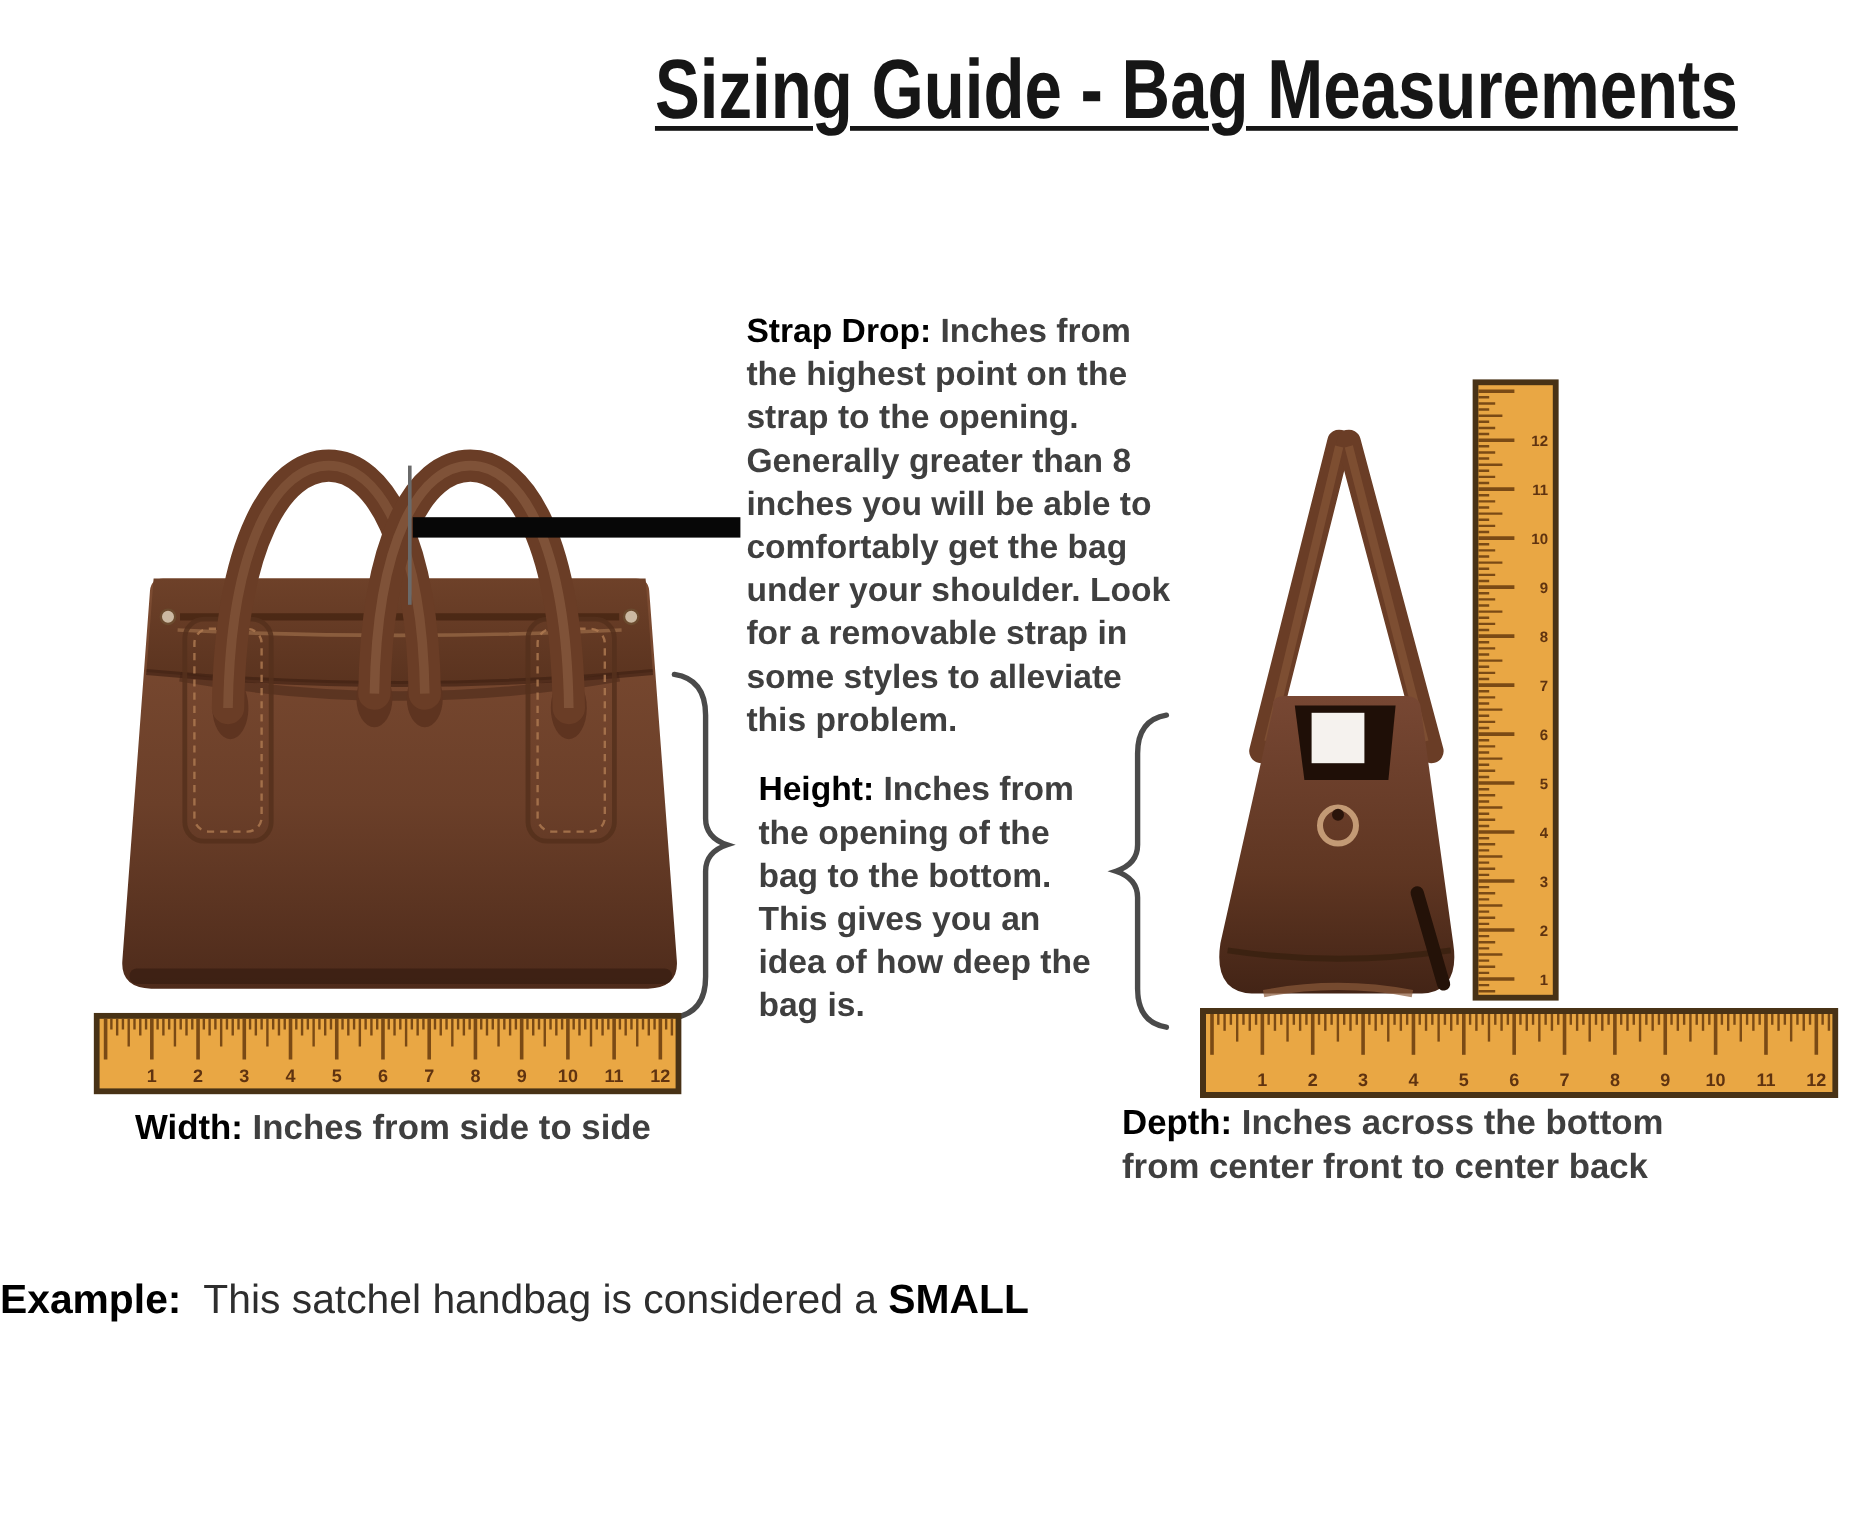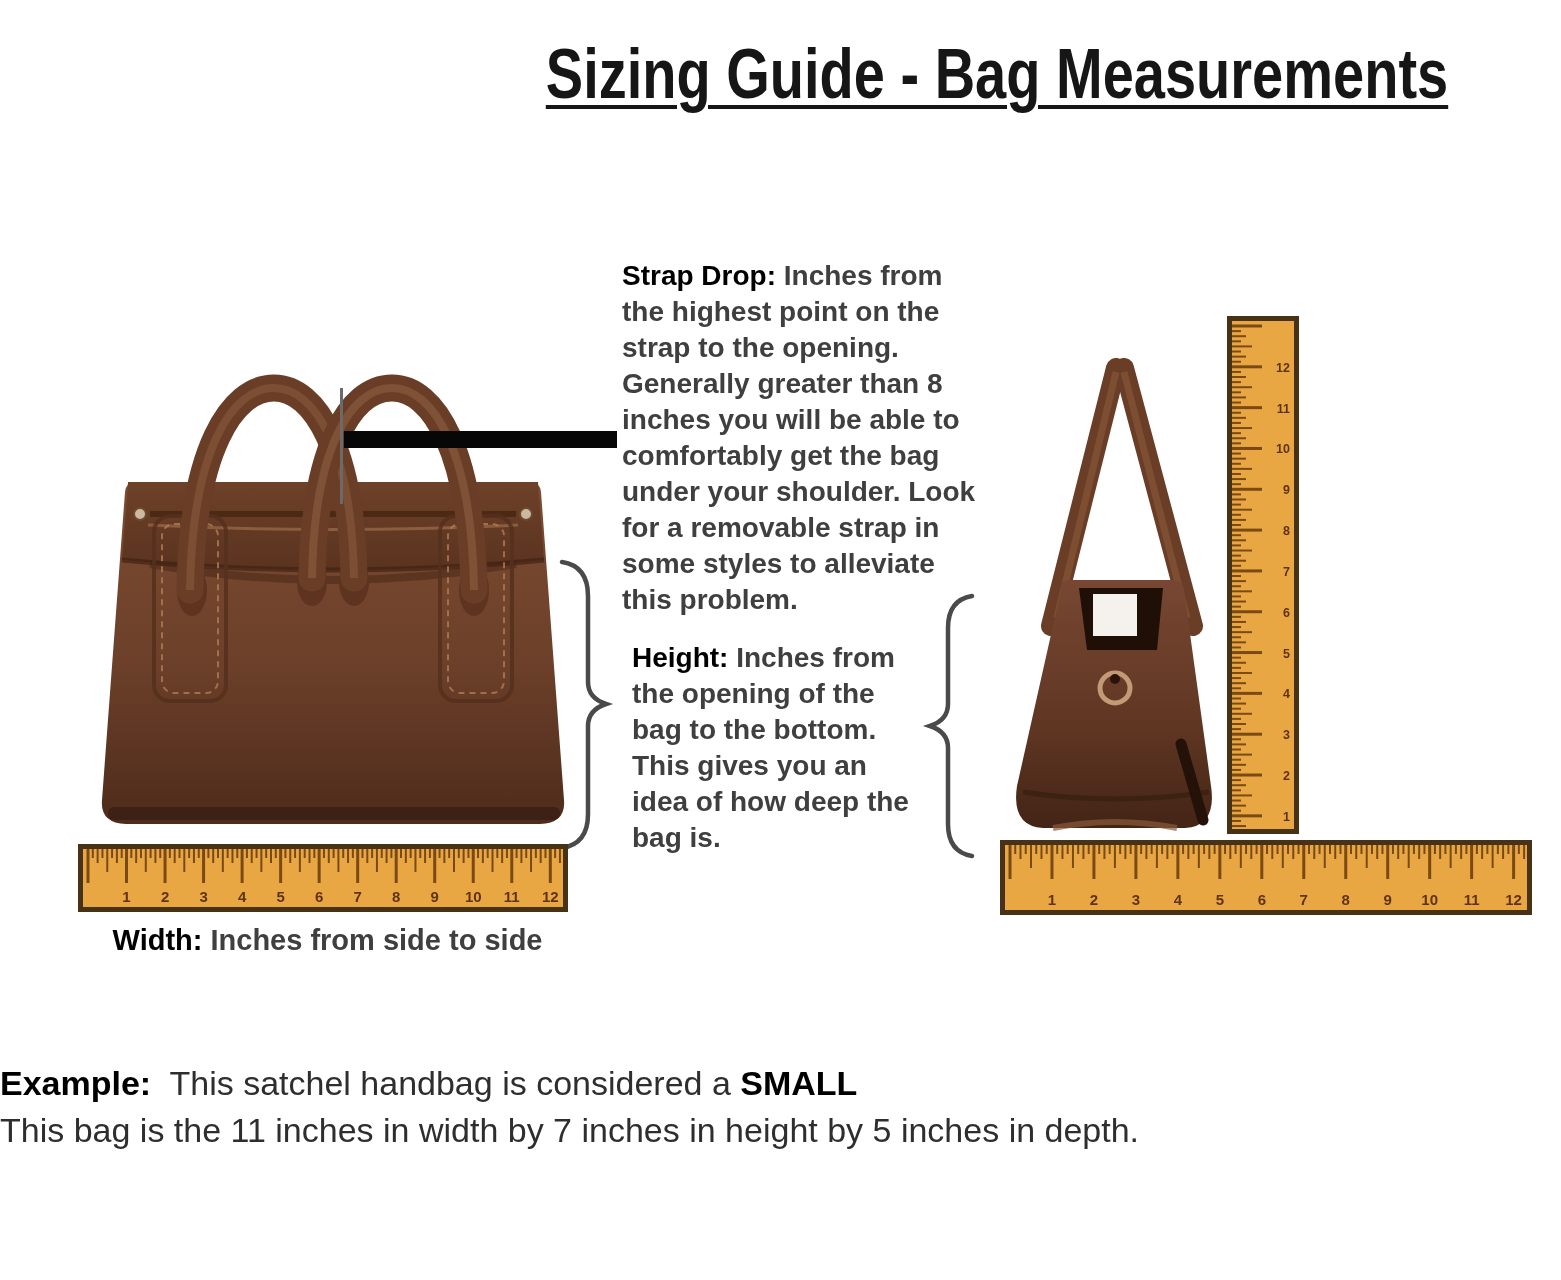--- a/index.html
+++ b/index.html
@@ -479,19 +479,20 @@
       <text x="303.77049180327873" y="65" text-anchor="middle" font-size="15" font-weight="bold" fill="#5f3310" font-family="Liberation Sans, sans-serif">7</text>
       <text x="345.7377049180328" y="65" text-anchor="middle" font-size="15" font-weight="bold" fill="#5f3310" font-family="Liberation Sans, sans-serif">8</text>
       <text x="387.7049180327869" y="65" text-anchor="middle" font-size="15" font-weight="bold" fill="#5f3310" font-family="Liberation Sans, sans-serif">9</text>
       <text x="429.672131147541" y="65" text-anchor="middle" font-size="15" font-weight="bold" fill="#5f3310" font-family="Liberation Sans, sans-serif">10</text>
       <text x="471.63934426229514" y="65" text-anchor="middle" font-size="15" font-weight="bold" fill="#5f3310" font-family="Liberation Sans, sans-serif">11</text>
       <text x="513.6065573770493" y="65" text-anchor="middle" font-size="15" font-weight="bold" fill="#5f3310" font-family="Liberation Sans, sans-serif">12</text>
     </svg>
 
   <p class="note width-note"><b class="lbl">Width:</b> <span>Inches from side to side</span></p>
 
+  <p class="note depth-note pre"><b class="lbl">Depth:</b> <span>Inches across the bottom
+from center front to center back</span></p>
 
   <div class="example">
     <div><b>Example:</b>&nbsp; <span>This satchel handbag is considered a</span> <b>SMALL</b></div>
-    <div>This bag is the 11 inches in width by 7 inches in height by 5 inches in depth.</div>
   </div>
 
 </div>
 
 </body></html>

